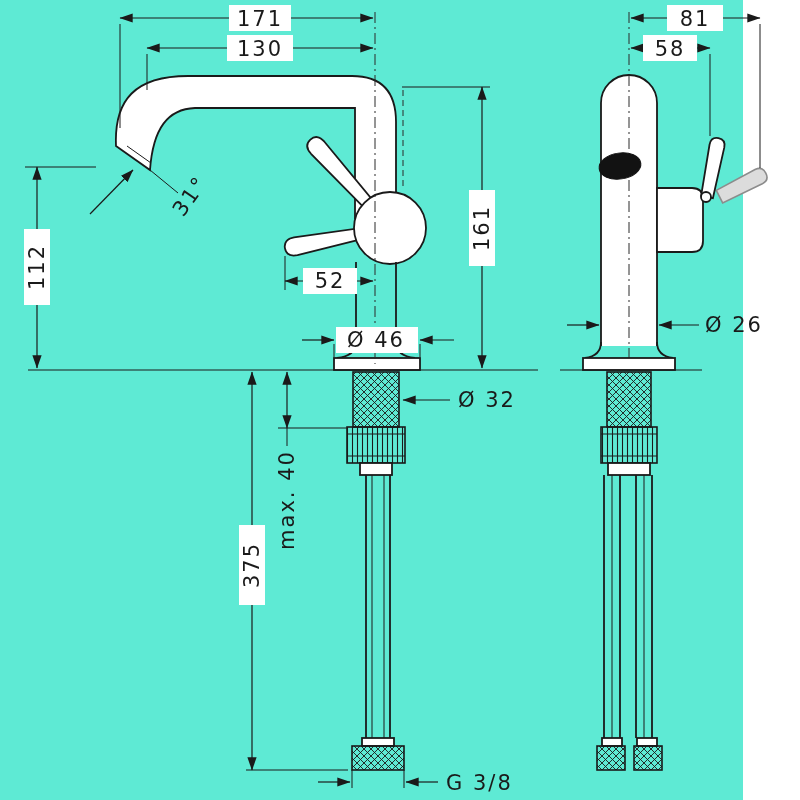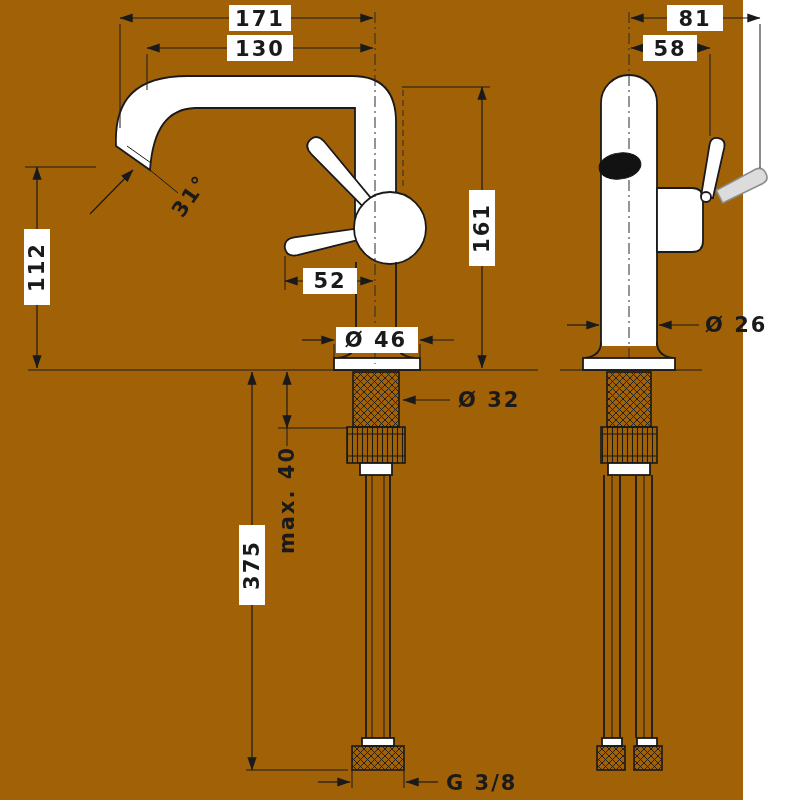--- a/index.html
+++ b/index.html
@@ -1,16 +1,16 @@
 <!DOCTYPE html>
 <html><head>
 <meta charset="utf-8">
 <style>
   html,body { margin:0; padding:0; background:#ffffff; }
-  .stage { width:743px; height:800px; position:relative; background:#a16207;font-weight:bold; }
+  .stage { width:743px; height:800px; position:relative; background:#5eead4; }
   svg { display:block; }
   svg text {
     font-family:"DejaVu Sans", sans-serif;
     font-size:21px;
     fill:#1a1a1a;
     letter-spacing:2px;
   }
   .mid { text-anchor:middle; }
   .outline { fill:#ffffff; stroke:#1a1a1a; stroke-width:1.8; }
   .stroke  { fill:none;    stroke:#1a1a1a; stroke-width:1.8; }

